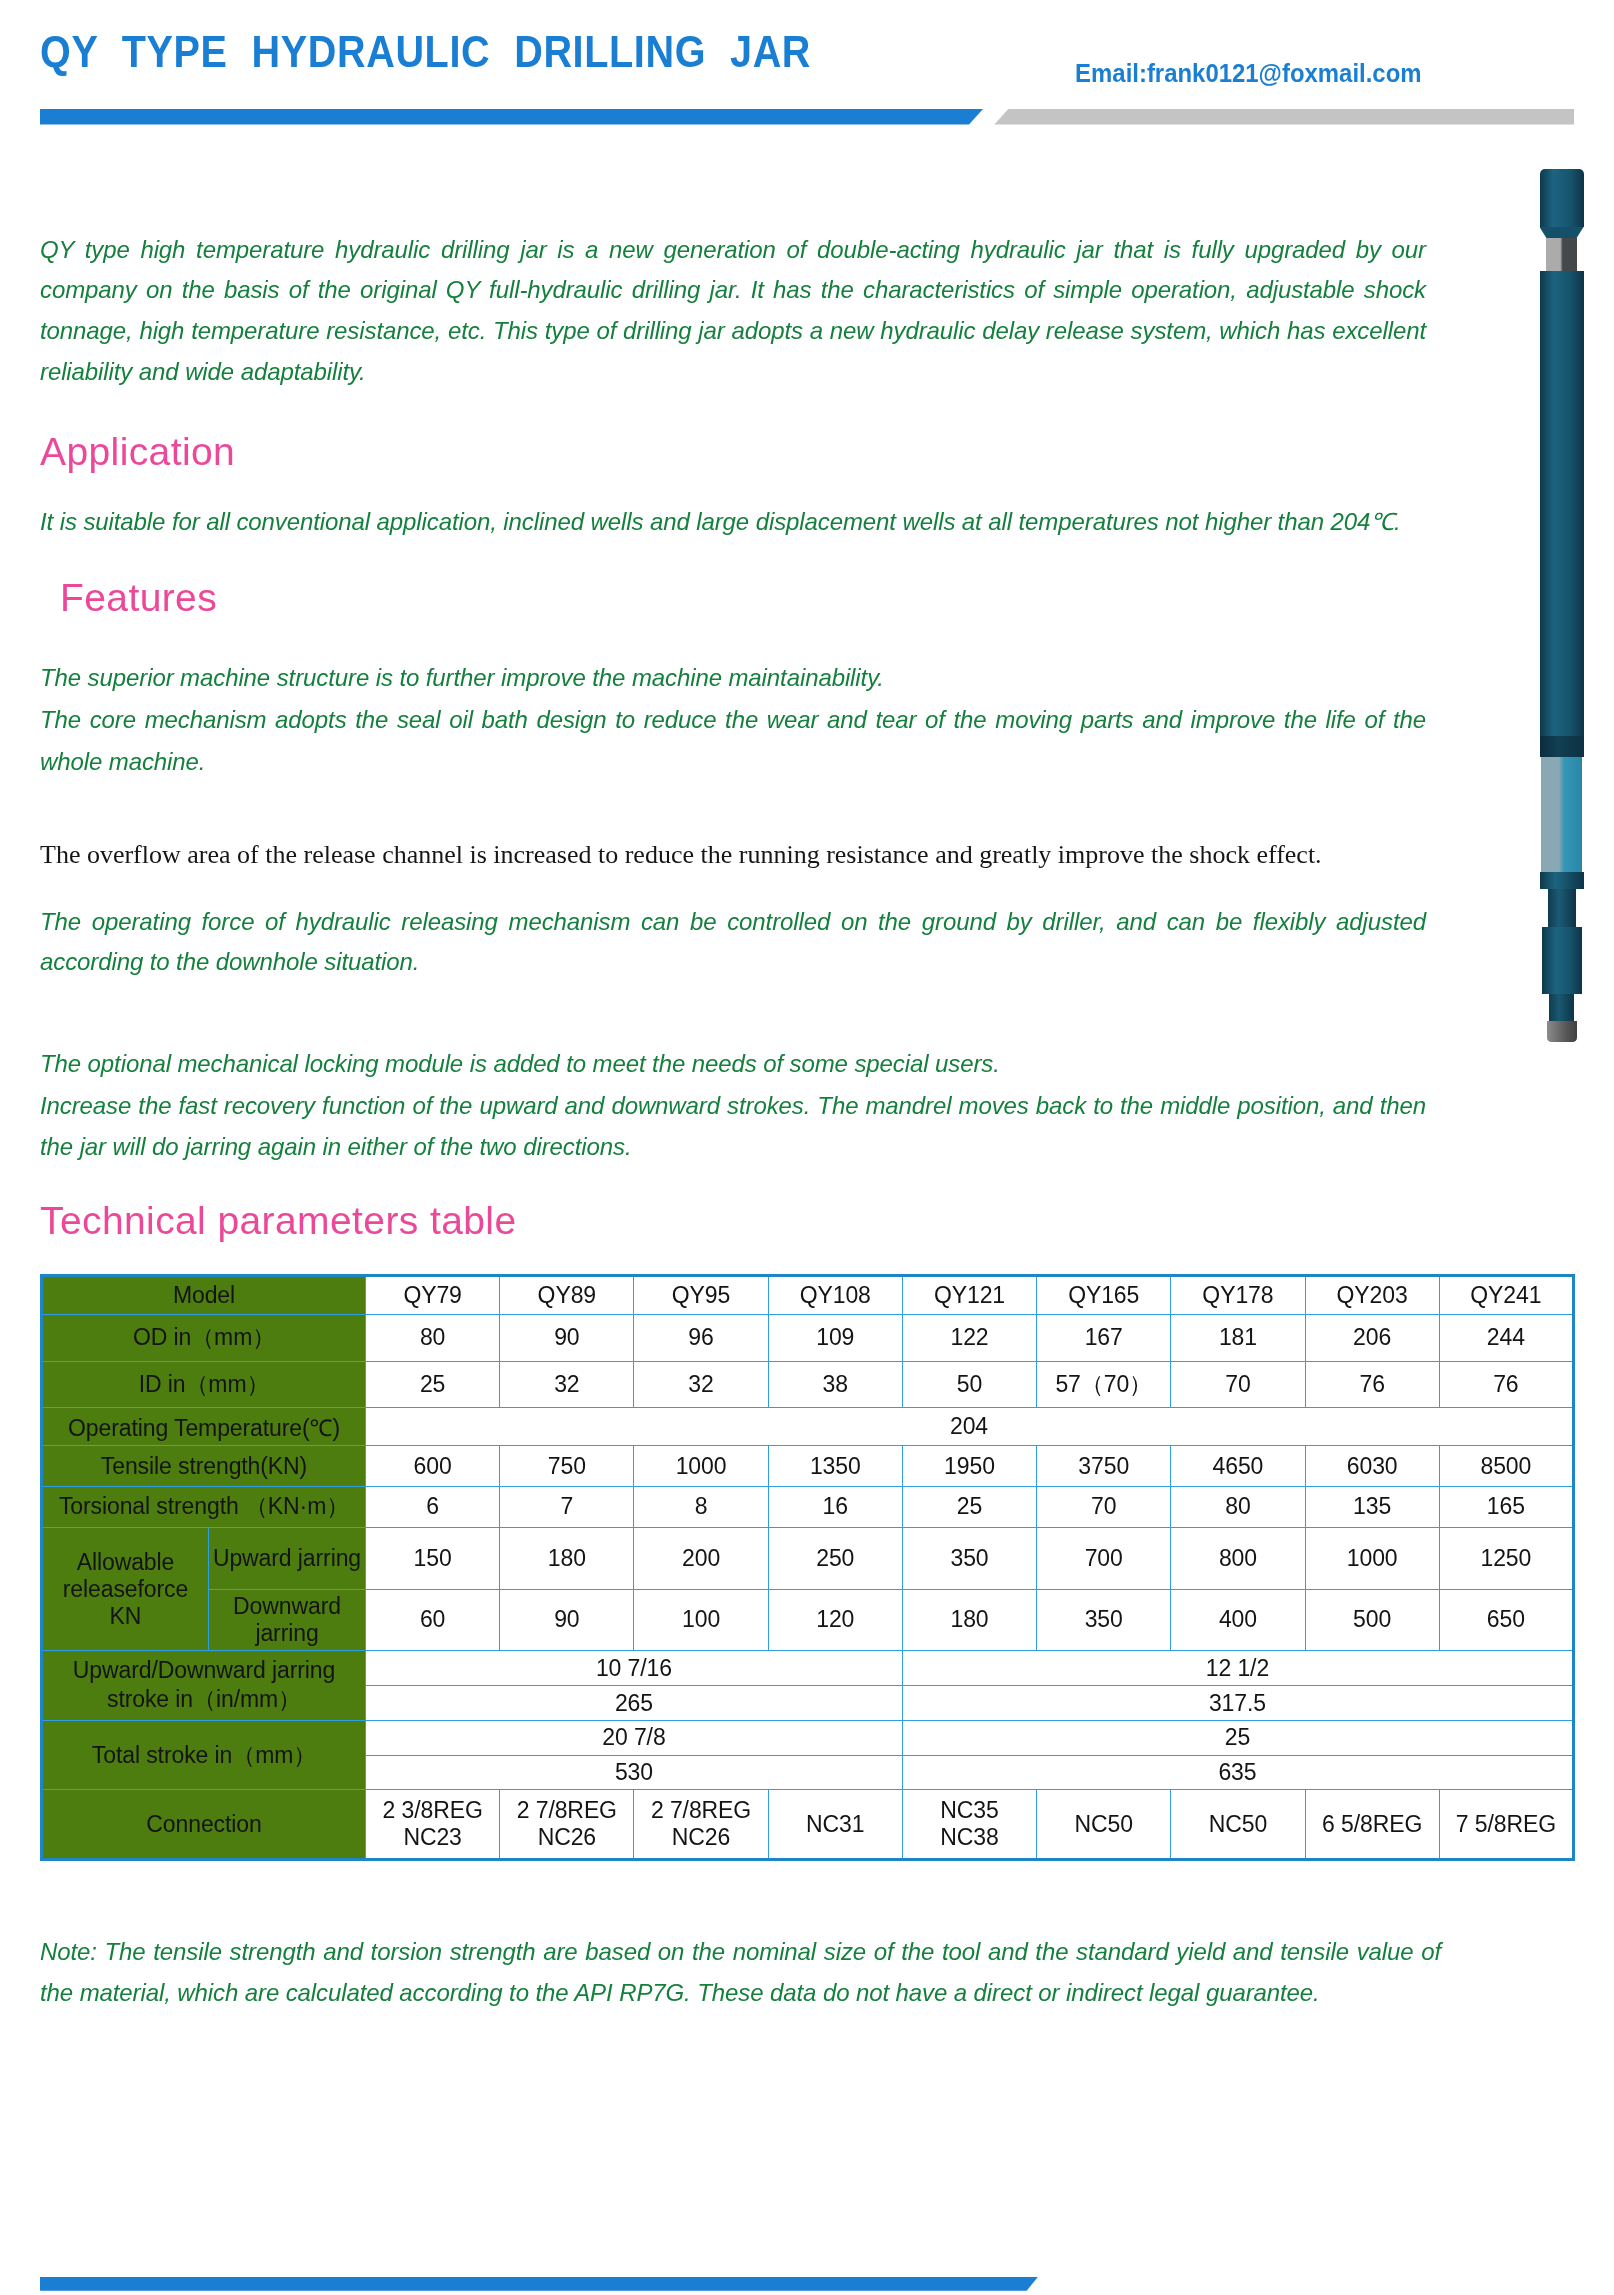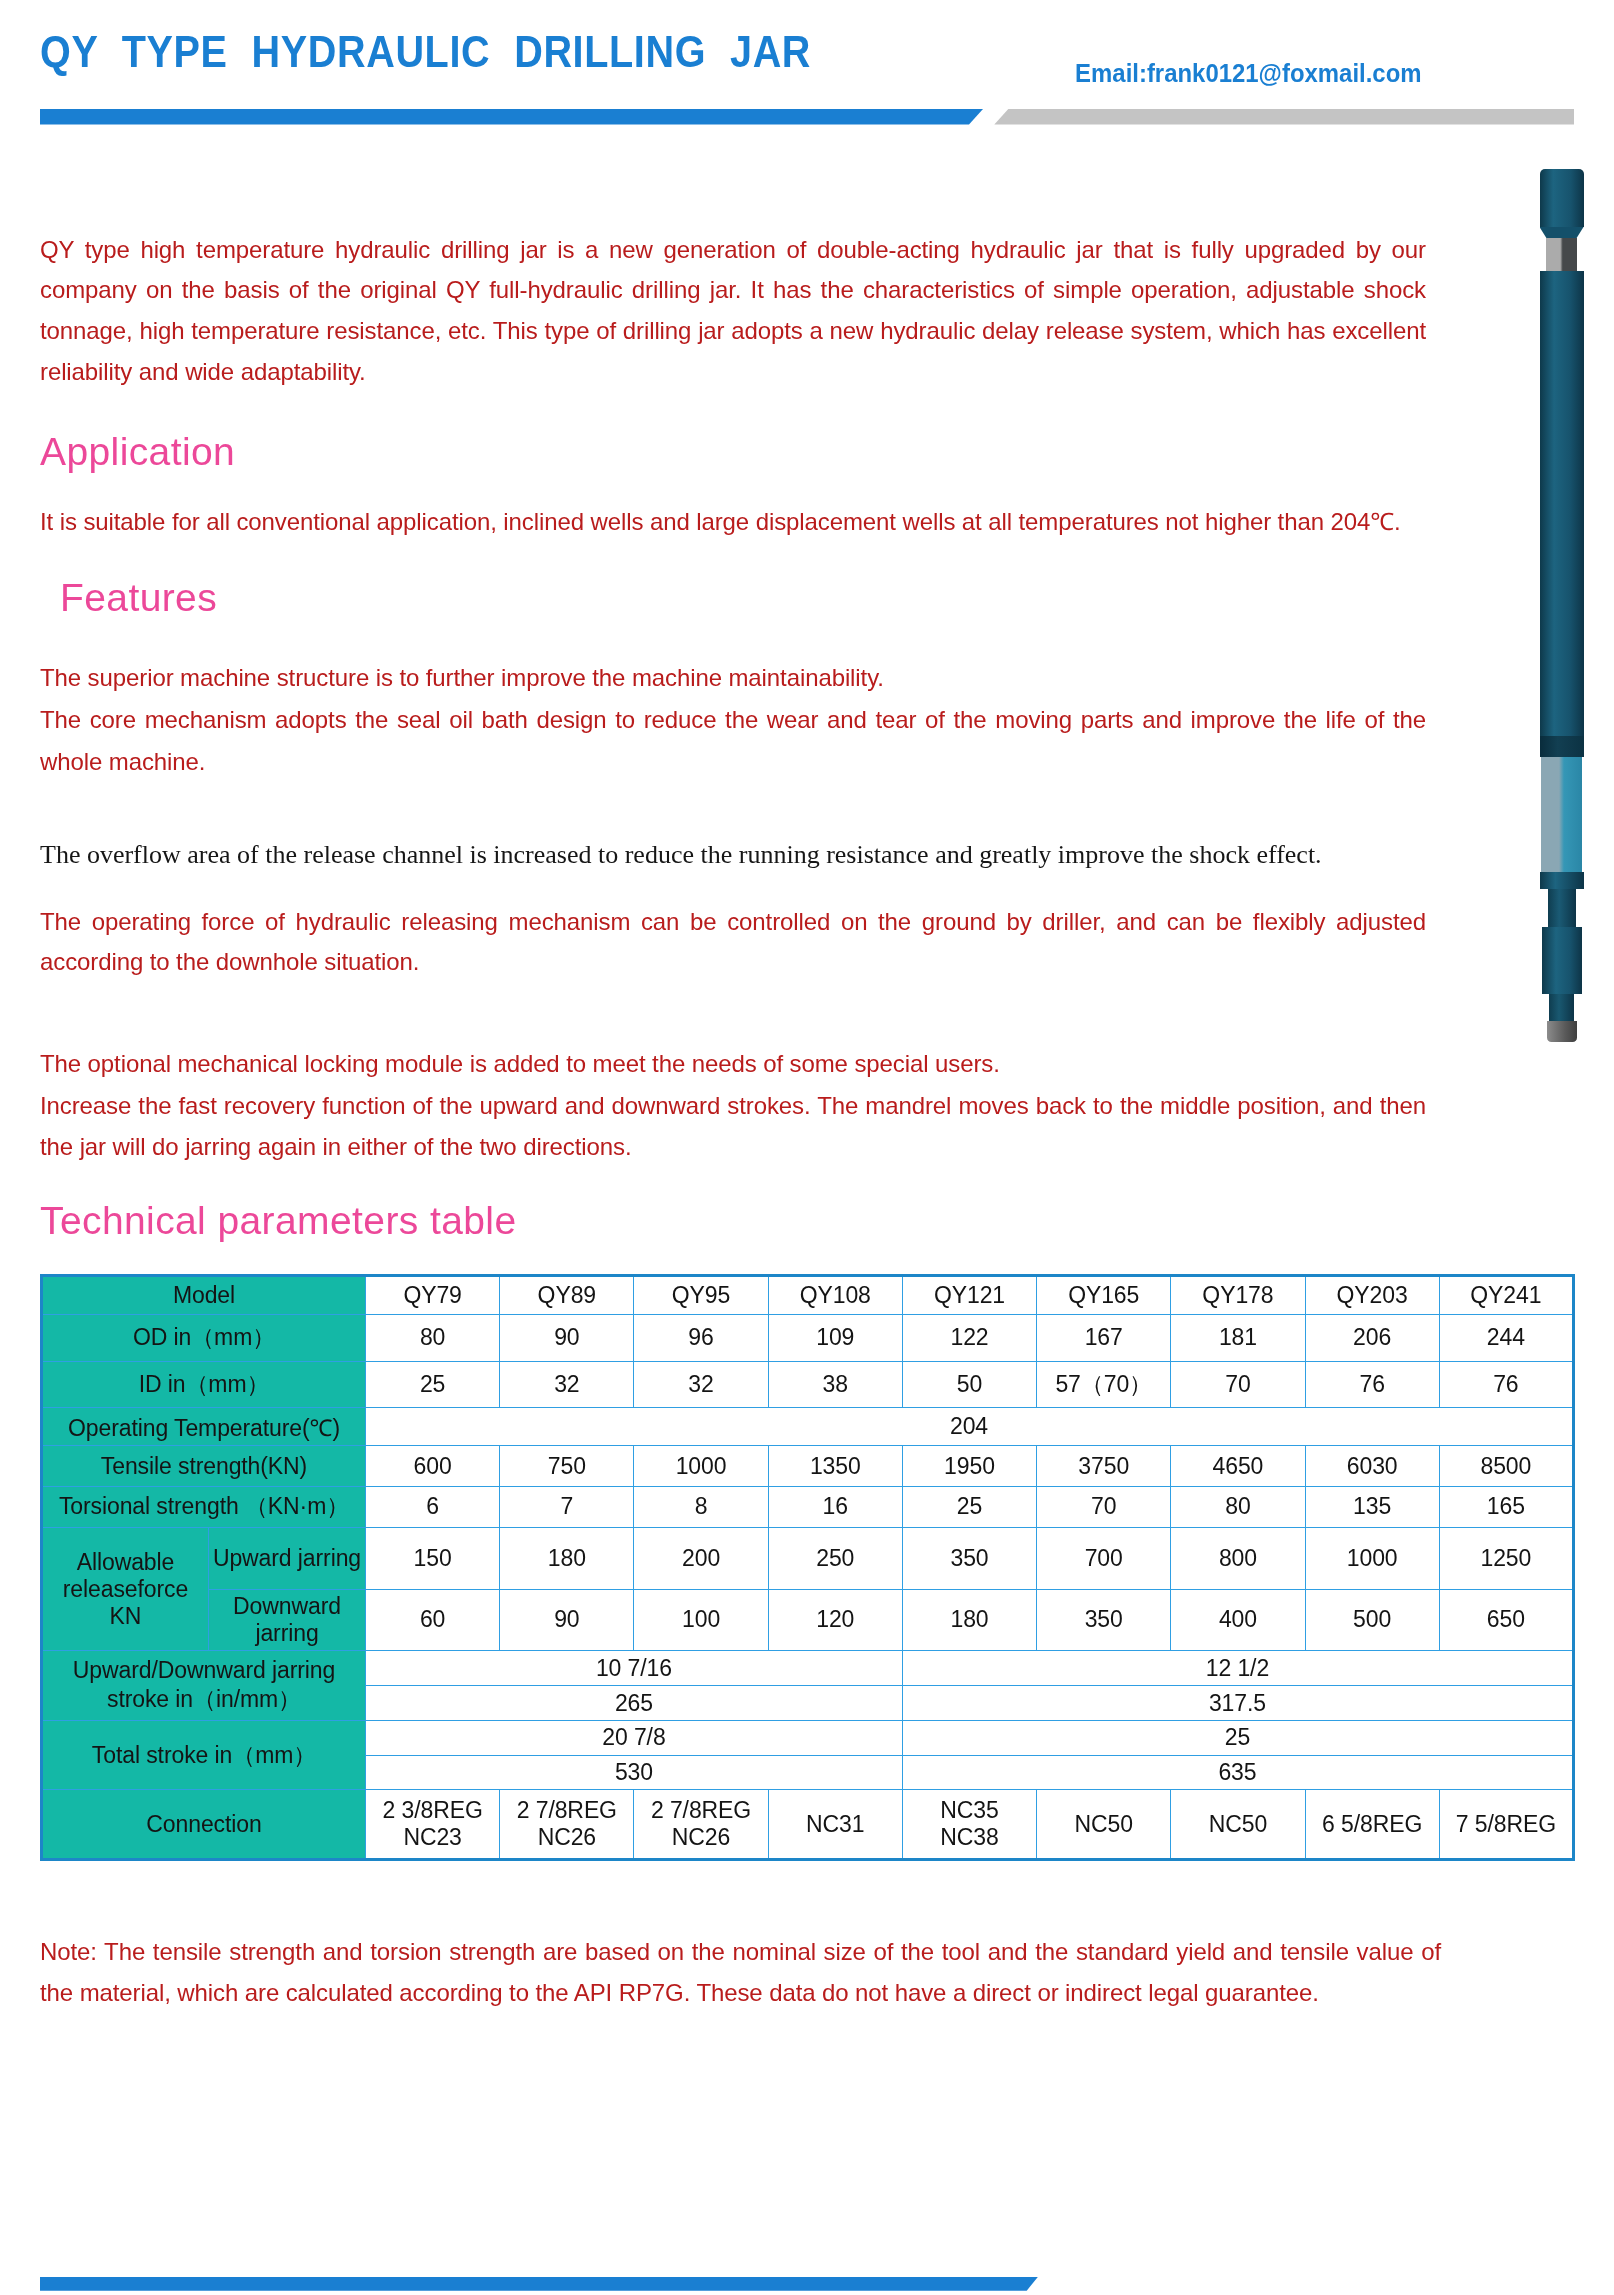--- a/index.html
+++ b/index.html
@@ -27,22 +27,22 @@
   .rule-blue{
     width:943px;background:#1a7fd2;
     clip-path:polygon(0 0,100% 0,calc(100% - 14px) 100%,0 100%);
   }
   .rule-gray{
     flex:1;margin-left:11.3px;background:#c4c4c4;
     clip-path:polygon(14px 0,100% 0,100% 100%,0 100%);
   }
   
   .para{
-    font-size:24px;line-height:1.7;text-align:justify;color:#b91c1c;
-    width:1386px;letter-spacing:-0.1px;
+    font-size:24px;line-height:1.7;text-align:justify;color:#15803d;
+    width:1386px;letter-spacing:-0.1px;font-style:italic;
   }
   .intro{margin-top:105px;}
   .h2{
     font-size:39px;font-weight:400;color:#ec4899;letter-spacing:0.4px;margin:0;
   }
   .h-app{margin-top:37px;}
   .p-app{margin-top:28px;}
   .h-feat{margin-top:33px;margin-left:20px;}
   .feat-block{margin-top:37px;line-height:1.75;}
   .feat-line{display:block;}
@@ -56,21 +56,21 @@
   
   table.tech{
     margin-top:31px;border-collapse:collapse;table-layout:fixed;width:1535px;
     border:3.5px solid #1d86c8;
   }
   table.tech td{
     border:1.4px solid #2f9fe3;text-align:center;vertical-align:middle;
     font-size:23px;color:#141414;padding:1.4px 2.8px;letter-spacing:-0.1px;
     white-space:pre-line;overflow:hidden;
   }
-  td.lab{background:#14b8a6;}
+  td.lab{background:#4d7c0f;}
   col.ca{width:167px;} col.cb{width:157px;}
   .r-model td{height:34px;} .r-od td{height:43px;} .r-id td{height:43px;}
   .r-opt td{height:34px;} .r-ten td{height:37px;} .r-tor td{height:37px;}
   .r-jar td{height:58px;} .r-s td{height:31px;} .r-conn td{height:65px;}
   
   .note{margin-top:71px;width:1401px;}
   
   .footer-bar{
     position:absolute;left:40px;bottom:4.3px;width:998px;height:14px;background:#1a7fd2;
     clip-path:polygon(0 0,100% 0,calc(100% - 11.3px) 100%,0 100%);

